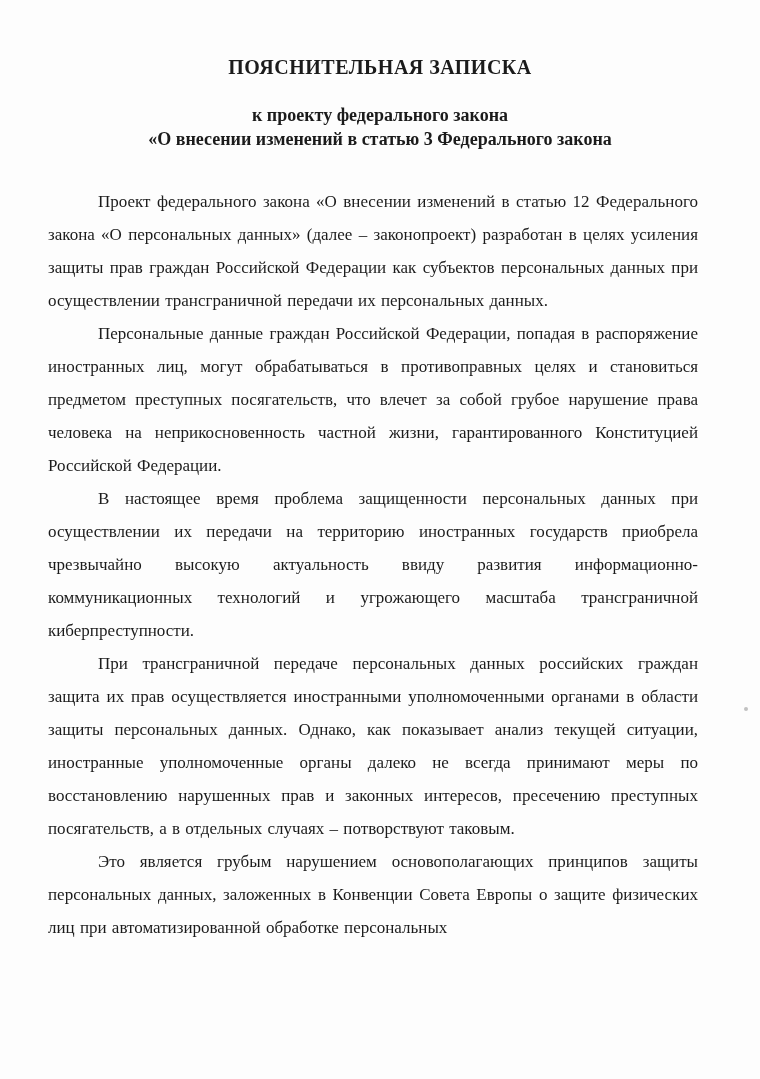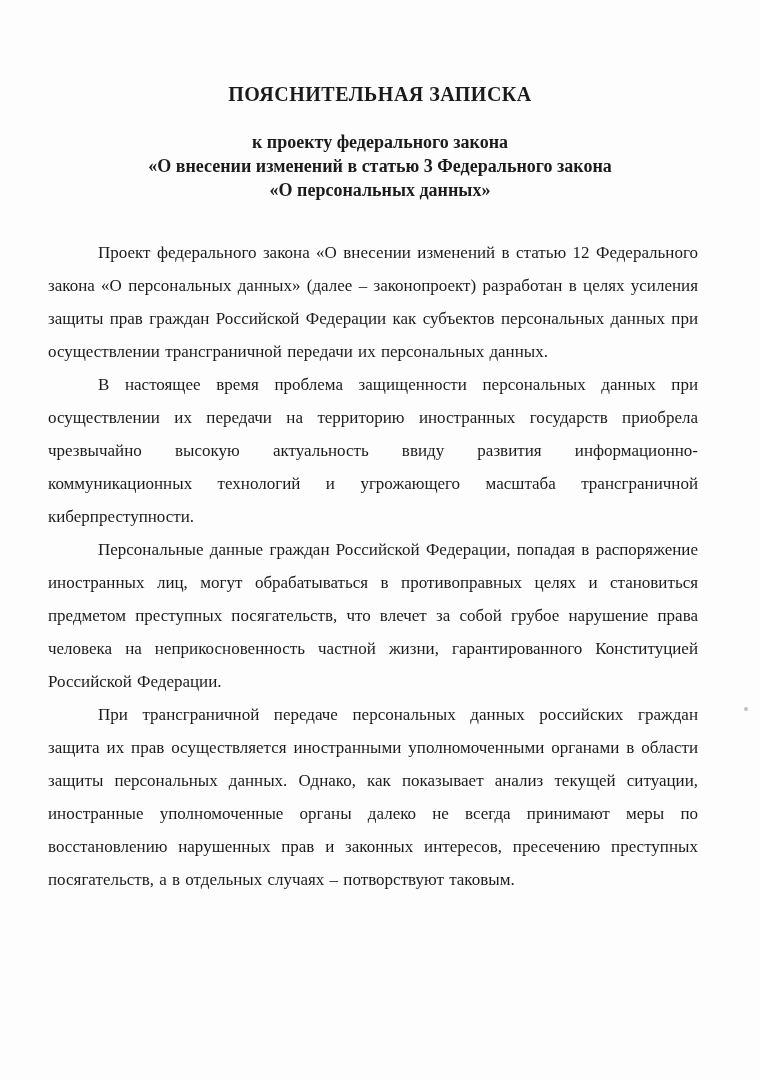--- a/index.html
+++ b/index.html
@@ -20,21 +20,21 @@
     width: 760px;
     height: 1079px;
     margin: 0 auto;
     background: var(--background);
     color: var(--text);
     overflow: hidden;
     box-sizing: border-box;
   }
   .doc-title {
     margin: 0;
-    padding-top: 82px;
+    padding-top: 55px;
     text-align: center;
     font-size: 20px;
     line-height: 24px;
     font-weight: bold;
     letter-spacing: 0.5px;
   }
   .doc-subtitle {
     margin-top: 24px;
     text-align: center;
     font-size: 18px;
@@ -68,24 +68,24 @@
 </style>
 </head>
 <body>
 
 <div class="page">
   <h1 class="doc-title">ПОЯСНИТЕЛЬНАЯ ЗАПИСКА</h1>
 
   <div class="doc-subtitle">
       <div>к проекту федерального закона</div>
       <div>«О внесении изменений в статью 3 Федерального закона</div>
-      <div>«О персональных данных»</div>
     </div>
 
   <div class="doc-body">
       <p>Проект федерального закона «О внесении изменений в статью 12 Федерального закона «О персональных данных» (далее – законопроект) разработан в целях усиления защиты прав граждан Российской Федерации как субъектов персональных данных при осуществлении трансграничной передачи их персональных данных.</p>
+      <p>Персональные данные граждан Российской Федерации, попадая в распоряжение иностранных лиц, могут обрабатываться в противоправных целях и становиться предметом преступных посягательств, что влечет за собой грубое нарушение права человека на неприкосновенность частной жизни, гарантированного Конституцией Российской Федерации.</p>
       <p>В настоящее время проблема защищенности персональных данных при осуществлении их передачи на территорию иностранных государств приобрела чрезвычайно высокую актуальность ввиду развития информационно-коммуникационных технологий и угрожающего масштаба трансграничной киберпреступности.</p>
-      <p>Персональные данные граждан Российской Федерации, попадая в распоряжение иностранных лиц, могут обрабатываться в противоправных целях и становиться предметом преступных посягательств, что влечет за собой грубое нарушение права человека на неприкосновенность частной жизни, гарантированного Конституцией Российской Федерации.</p>
       <p>При трансграничной передаче персональных данных российских граждан защита их прав осуществляется иностранными уполномоченными органами в области защиты персональных данных. Однако, как показывает анализ текущей ситуации, иностранные уполномоченные органы далеко не всегда принимают меры по восстановлению нарушенных прав и законных интересов, пресечению преступных посягательств, а в отдельных случаях – потворствуют таковым.</p>
+      <p>Это является грубым нарушением основополагающих принципов защиты персональных данных, заложенных в Конвенции Совета Европы о защите физических лиц при автоматизированной обработке персональных</p>
     </div>
 
   <span class="scan-artifact"></span>
 </div>
 
 </body></html>

